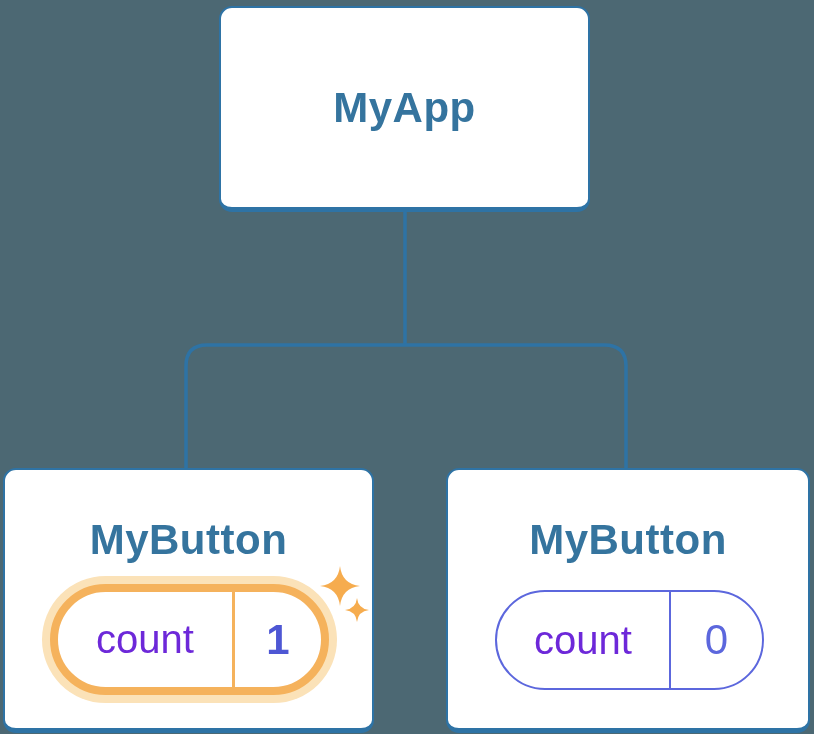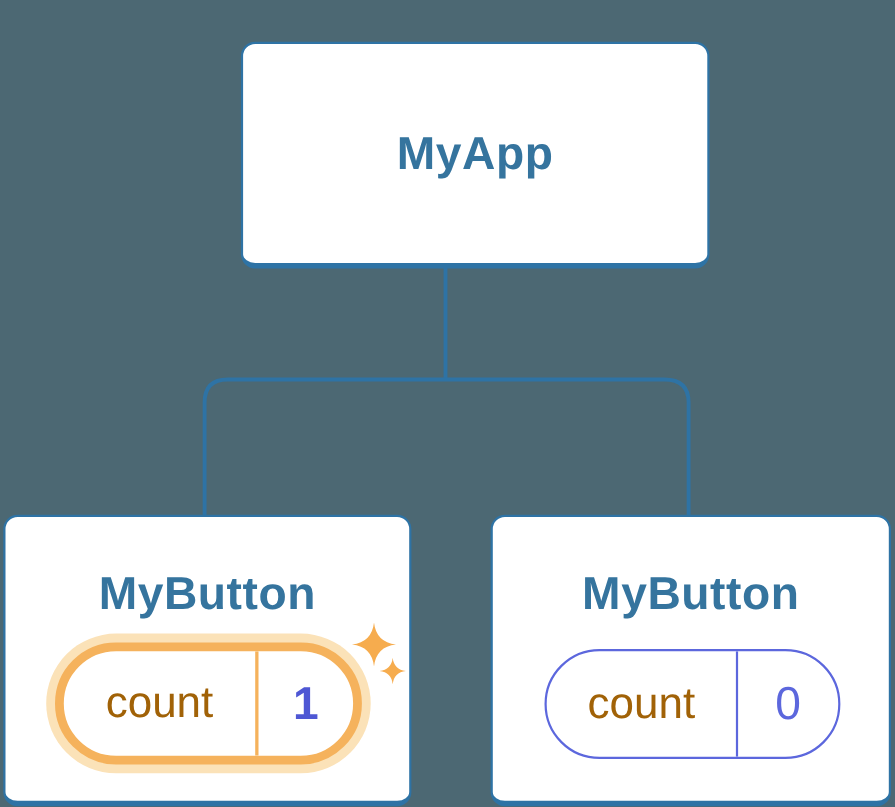--- a/index.html
+++ b/index.html
@@ -25,25 +25,24 @@
     position: absolute;
     background: #ffffff;
     border: 2px solid #2E73A5;
     border-bottom-width: 5px;
     border-radius: 13px;
     z-index: 1;
   }
 
   .node-root {
     left: 219px; top: 6px;
-    width: 426px; height: 206px;
+    width: 371px; height: 206px;
     display: flex;
     align-items: center;
     justify-content: center;
-    margin-top: 32px;
   }
 
   .node-child-left  { left: 3px;   top: 468px; width: 371px; height: 265px; }
   .node-child-right { left: 446px; top: 468px; width: 364px; height: 265px; }
 
   .node-label {
     color: #35749E;
     font-size: 42px;
     font-weight: bold;
     letter-spacing: 0.5px;
@@ -84,21 +83,21 @@
 
   .pill-seg {
     display: flex;
     align-items: center;
     justify-content: center;
   }
 
   .pill-key {
     font-size: 40px;
     font-weight: normal;
-    color: #a16207;
+    color: #6d28d9;
   }
 
   .pill-highlighted .seg-key { width: 174px; }
   .pill-normal      .seg-key { width: 172px; }
 
   .seg-value { flex: 1; }
 
   .pill-divider { width: 3px; }
   .divider-orange { background: #F5B25C; }
   .pill-normal .pill-divider { width: 2px; }

